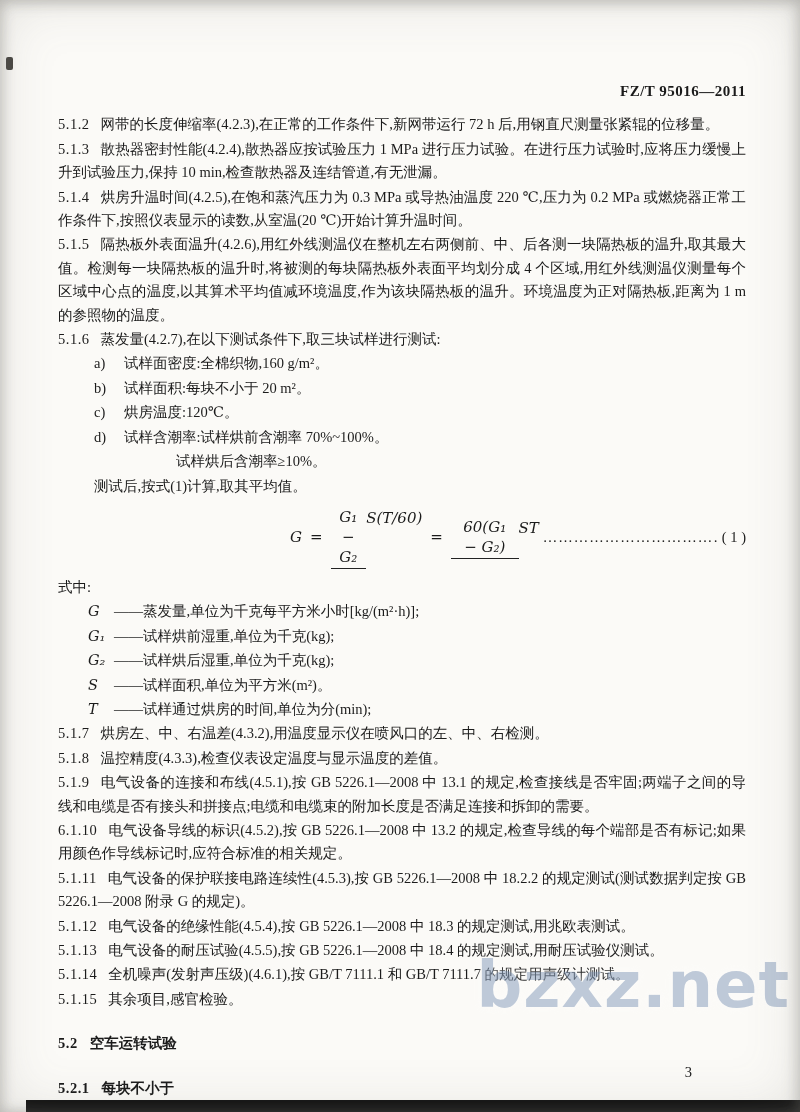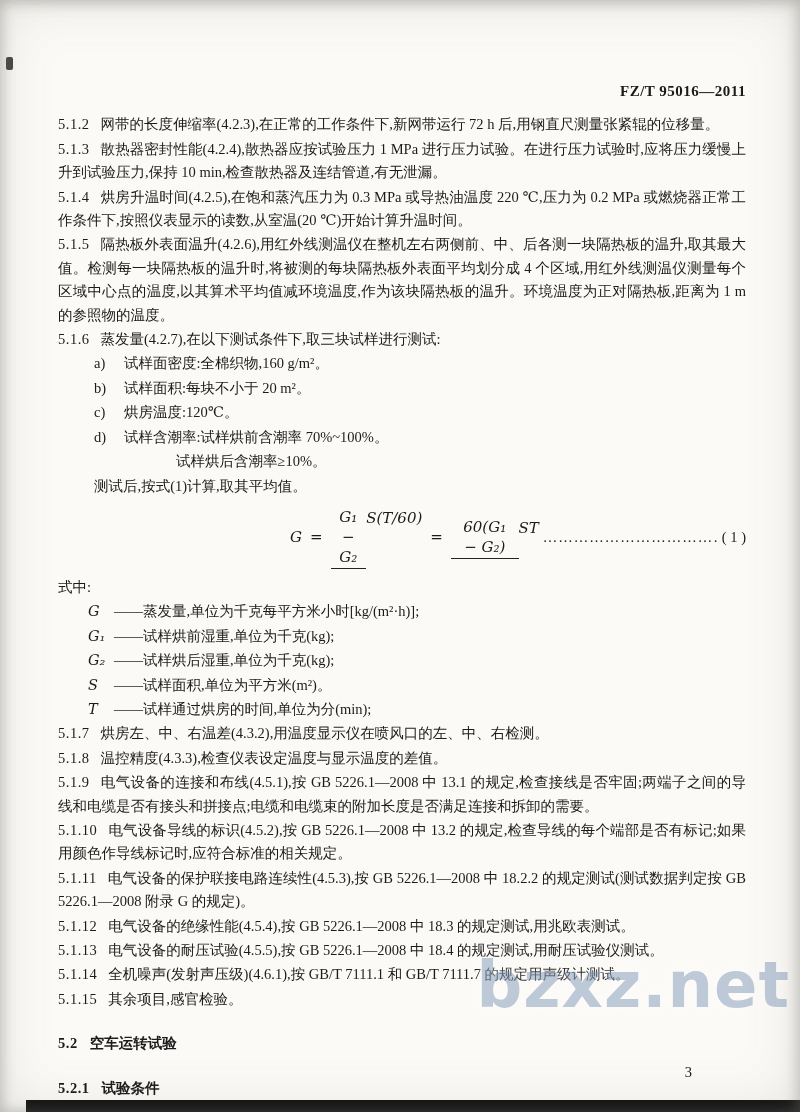--- a/index.html
+++ b/index.html
@@ -115,28 +115,28 @@
 
     <p class="def"><span class="sym">G</span><span>——</span><span>蒸发量,单位为千克每平方米小时[kg/(m²·h)];</span></p>
     <p class="def"><span class="sym">G₁</span><span>——</span><span>试样烘前湿重,单位为千克(kg);</span></p>
     <p class="def"><span class="sym">G₂</span><span>——</span><span>试样烘后湿重,单位为千克(kg);</span></p>
     <p class="def"><span class="sym">S</span><span>——</span><span>试样面积,单位为平方米(m²)。</span></p>
     <p class="def"><span class="sym">T</span><span>——</span><span>试样通过烘房的时间,单位为分(min);</span></p>
 
     <p class="clause"><span class="num">5.1.7</span><span>烘房左、中、右温差(4.3.2),用温度显示仪在喷风口的左、中、右检测。</span></p>
     <p class="clause"><span class="num">5.1.8</span><span>温控精度(4.3.3),检查仪表设定温度与显示温度的差值。</span></p>
     <p class="clause"><span class="num">5.1.9</span><span>电气设备的连接和布线(4.5.1),按 GB 5226.1—2008 中 13.1 的规定,检查接线是否牢固;两端子之间的导线和电缆是否有接头和拼接点;电缆和电缆束的附加长度是否满足连接和拆卸的需要。</span></p>
-    <p class="clause"><span class="num">5.1.10</span><span>电气设备导线的标识(4.5.2),按 GB 5226.1—2008 中 13.2 的规定,检查导线的每个端部是否有标记;如果用颜色作导线标记时,应符合标准的相关规定。</span></p>
+    <p class="clause"><span class="num">6.1.10</span><span>电气设备导线的标识(4.5.2),按 GB 5226.1—2008 中 13.2 的规定,检查导线的每个端部是否有标记;如果用颜色作导线标记时,应符合标准的相关规定。</span></p>
     <p class="clause"><span class="num">5.1.11</span><span>电气设备的保护联接电路连续性(4.5.3),按 GB 5226.1—2008 中 18.2.2 的规定测试(测试数据判定按 GB 5226.1—2008 附录 G 的规定)。</span></p>
     <p class="clause"><span class="num">5.1.12</span><span>电气设备的绝缘性能(4.5.4),按 GB 5226.1—2008 中 18.3 的规定测试,用兆欧表测试。</span></p>
     <p class="clause"><span class="num">5.1.13</span><span>电气设备的耐压试验(4.5.5),按 GB 5226.1—2008 中 18.4 的规定测试,用耐压试验仪测试。</span></p>
     <p class="clause"><span class="num">5.1.14</span><span>全机噪声(发射声压级)(4.6.1),按 GB/T 7111.1 和 GB/T 7111.7 的规定用声级计测试。</span></p>
     <p class="clause"><span class="num">5.1.15</span><span>其余项目,感官检验。</span></p>
 
     <p class="heading"><span class="num">5.2</span><span>空车运转试验</span></p>
-    <p class="heading"><span class="num">5.2.1</span><span>试验条件</span></p>
+    <p class="heading"><span class="num">5.2.1</span><span>每块不小于</span></p>
 
   </div>
 
   <div class="watermark">bzxz.net</div>
   <div class="page-num">3</div>
   <div class="bottom-bar"></div>
 </div>
 
 </body></html>

